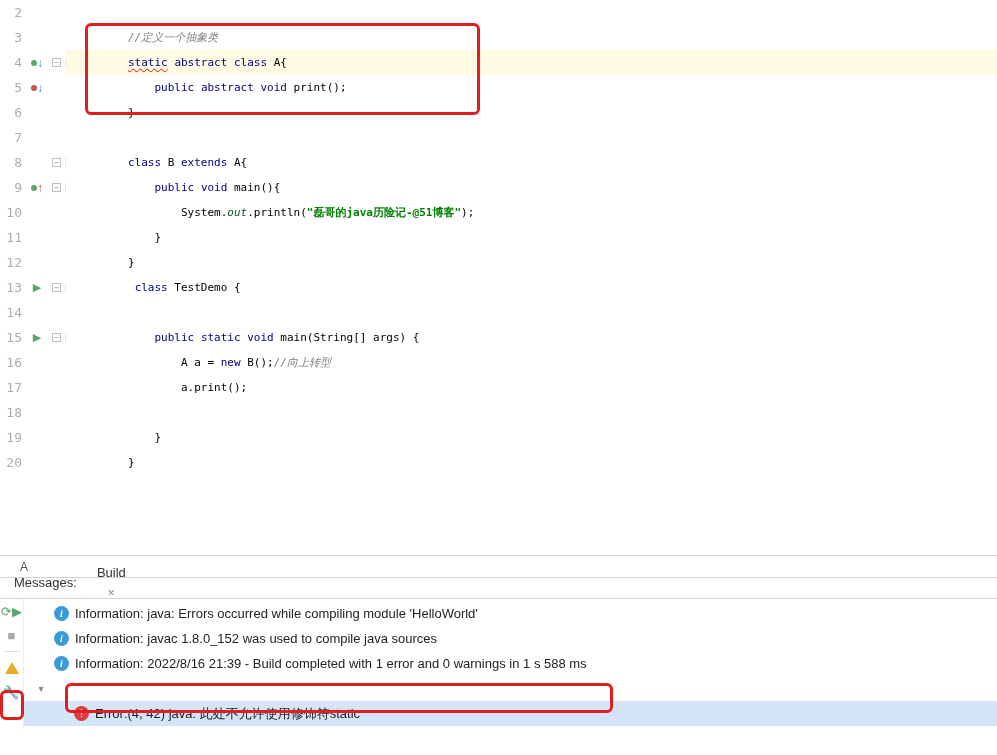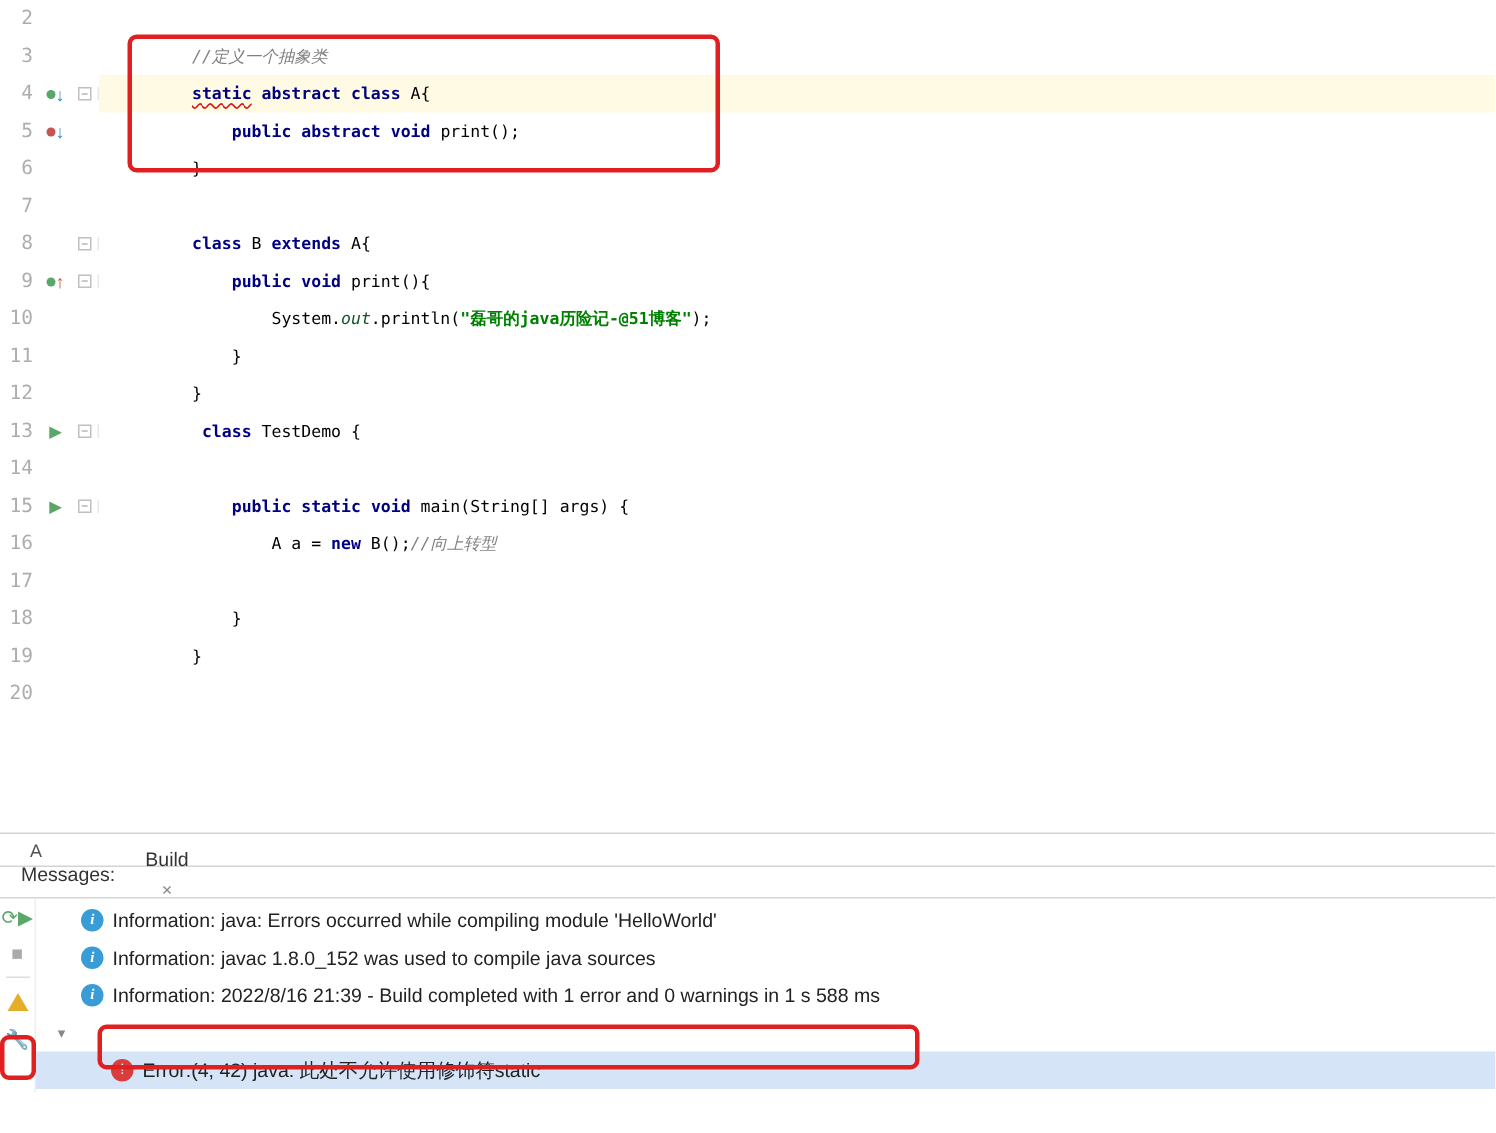--- a/index.html
+++ b/index.html
@@ -8,21 +8,21 @@
 .gutter { display: flex; flex-direction: column; background: #fff; }
 .gutter-row { display: flex; height: 25px; align-items: center; }
 .lineno { width: 26px; text-align: right; color: #adadad; font-size: 13px; font-family: Menlo, Consolas, monospace; padding-right: 4px; }
 .gi { width: 22px; display: flex; align-items: center; justify-content: center; }
 .fold-col { width: 18px; position: relative; border-right: 1px solid #e8e8e8; display: flex; align-items: center; justify-content: center; }
 .fold-line { position: absolute; left: 50%; top: 0; bottom: 0; width: 1px; background: #e8e8e8; }
 .fold-handle { width: 9px; height: 9px; border: 1px solid #c0c0c0; background: #fff; font-size: 8px; line-height: 7px; text-align: center; color: #888; z-index: 2; cursor: pointer; }
 .code { flex: 1; font-family: Menlo, Consolas, monospace; font-size: 11px; line-height: 25px; color: #000; position: relative; }
 .code-line { height: 25px; padding-left: 62px; white-space: pre; position: relative; }
 .hl-line { background: #fffae3; }
-.kw { color: #000080; font-weight: bold; }
+.kw { color: #000080; font-weight: normal; }
 .str { color: #008000; font-weight: bold; }
 .com { color: #808080; font-style: italic; }
 .field { color: #14532d; font-style: italic; }
 .squiggle { text-decoration: underline wavy #d11; text-decoration-thickness: 1px; text-underline-offset: 2px; }
 .redbox { position: absolute; border: 3px solid #e02020; border-radius: 6px; pointer-events: none; z-index: 50; }
 .rb-code { left: 85px; top: 23px; width: 395px; height: 92px; }
 .breadcrumb { position: absolute; left: 0; top: 555px; width: 997px; height: 23px; border-top: 1px solid #d4d4d4; border-bottom: 1px solid #d4d4d4; display: flex; align-items: center; font-size: 12px; color: #555; }
 .breadcrumb span { padding: 0 40px 0 20px; }
 .messages-panel { position: absolute; left: 0; top: 566px; width: 997px; height: 177px; }
 .msg-tabs { height: 33px; display: flex; align-items: center; border-bottom: 1px solid #d4d4d4; padding-left: 4px; }
@@ -208,28 +208,29 @@
       </div>
   </div>
   <div class="code">
     <div class="code-line"></div>
     <div class="code-line"><span class="com">//定义一个抽象类</span></div>
     <div class="code-line hl-line"><span class="kw squiggle">static</span> <span class="kw">abstract</span> <span class="kw">class</span><span> A{</span></div>
     <div class="code-line">    <span class="kw">public</span> <span class="kw">abstract</span> <span class="kw">void</span><span> print();</span></div>
     <div class="code-line"><span>}</span></div>
     <div class="code-line"></div>
     <div class="code-line"><span class="kw">class</span><span> B </span><span class="kw">extends</span><span> A{</span></div>
-    <div class="code-line">    <span class="kw">public</span> <span class="kw">void</span><span> print(){</span></div>
+    <div class="code-line">    <span class="kw">public</span> <span class="kw">void</span><span> main(){</span></div>
     <div class="code-line">        <span>System.</span><span class="field">out</span><span>.println(</span><span class="str">"磊哥的java历险记-@51博客"</span><span>);</span></div>
     <div class="code-line">    <span>}</span></div>
     <div class="code-line"><span>}</span></div>
     <div class="code-line"> <span class="kw">class</span><span> TestDemo {</span></div>
     <div class="code-line"></div>
     <div class="code-line">    <span class="kw">public</span> <span class="kw">static</span> <span class="kw">void</span><span> main(String[] args) {</span></div>
     <div class="code-line">        <span>A a = </span><span class="kw">new</span><span> B();</span><span class="com">//向上转型</span></div>
+    <div class="code-line">        <span>a.print();</span></div>
     <div class="code-line"></div>
     <div class="code-line">    <span>}</span></div>
     <div class="code-line"><span>}</span></div>
   </div>
 </div>
 
 <div class="redbox rb-code"></div>
 
 <div class="breadcrumb">
   <span>A</span>

